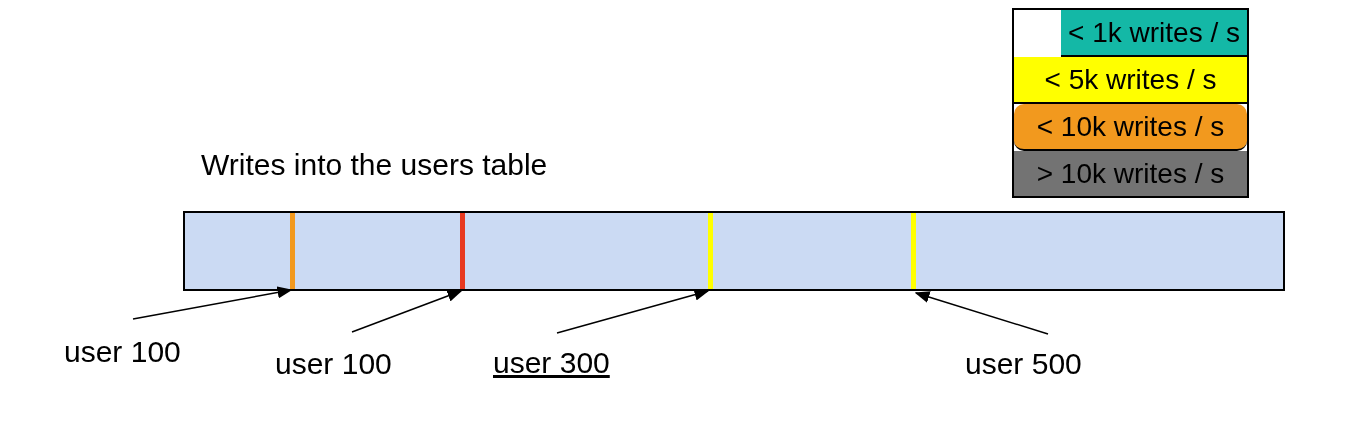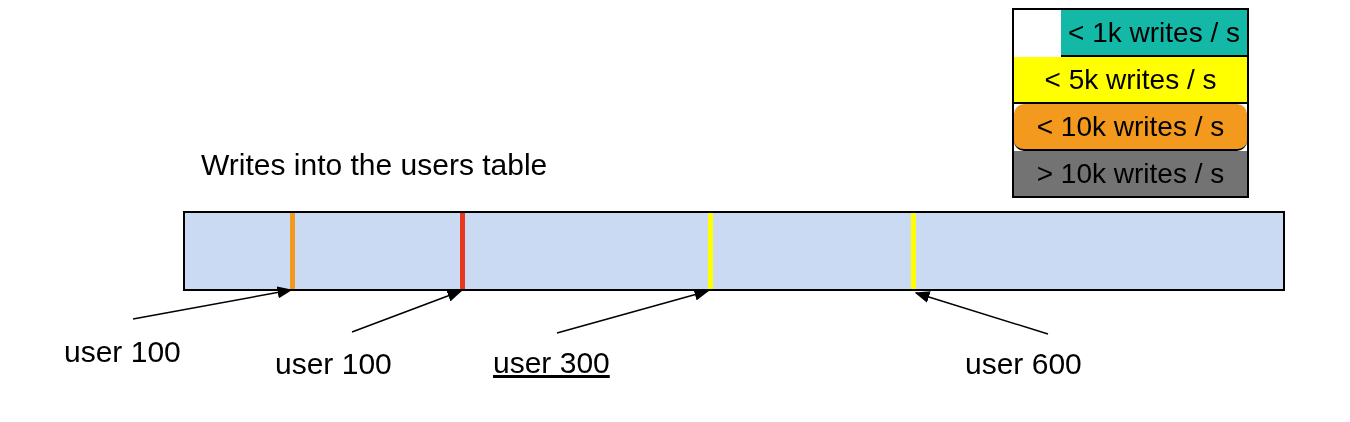--- a/index.html
+++ b/index.html
@@ -105,14 +105,14 @@
       <line x1="1048" y1="334" x2="916" y2="293" stroke="#000000" stroke-width="1.5" marker-end="url(#arrowhead)"></line>
     </svg>
 
 <div class="marker" style="left: 289.5px; background: rgb(242, 153, 30);"></div>
     <div class="user-label" style="left: 52px; top: 337px; margin-left: 12px;">user 100</div>
     <div class="marker" style="left: 459.5px; background: rgb(232, 57, 31);"></div>
     <div class="user-label" style="left: 275px; top: 349px;">user 100</div>
     <div class="marker" style="left: 707.5px; background: rgb(255, 255, 0);"></div>
     <div class="user-label" style="left: 493px; top: 348px; text-decoration: underline;">user 300</div>
     <div class="marker" style="left: 910.5px; background: rgb(255, 255, 0);"></div>
-    <div class="user-label" style="left: 965px; top: 349px;">user 600</div>
+    <div class="user-label" style="left: 965px; top: 349px;">user 500</div>
   </div>
 
 </body></html>

